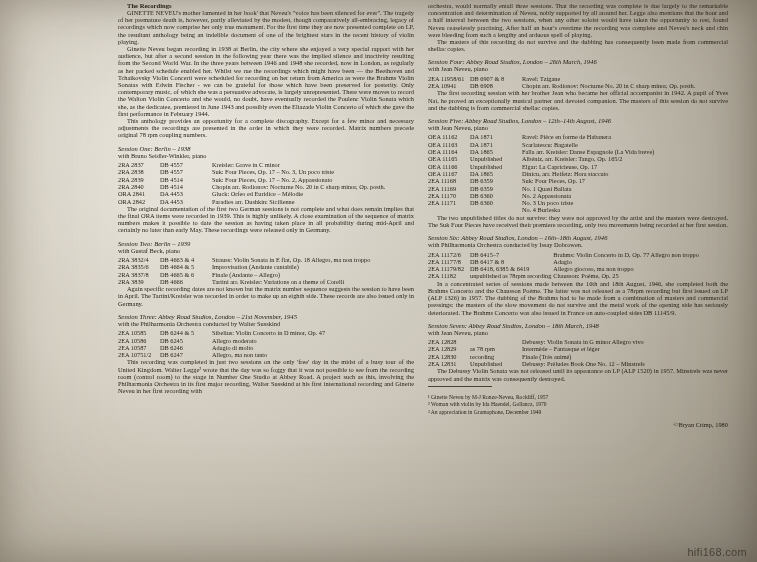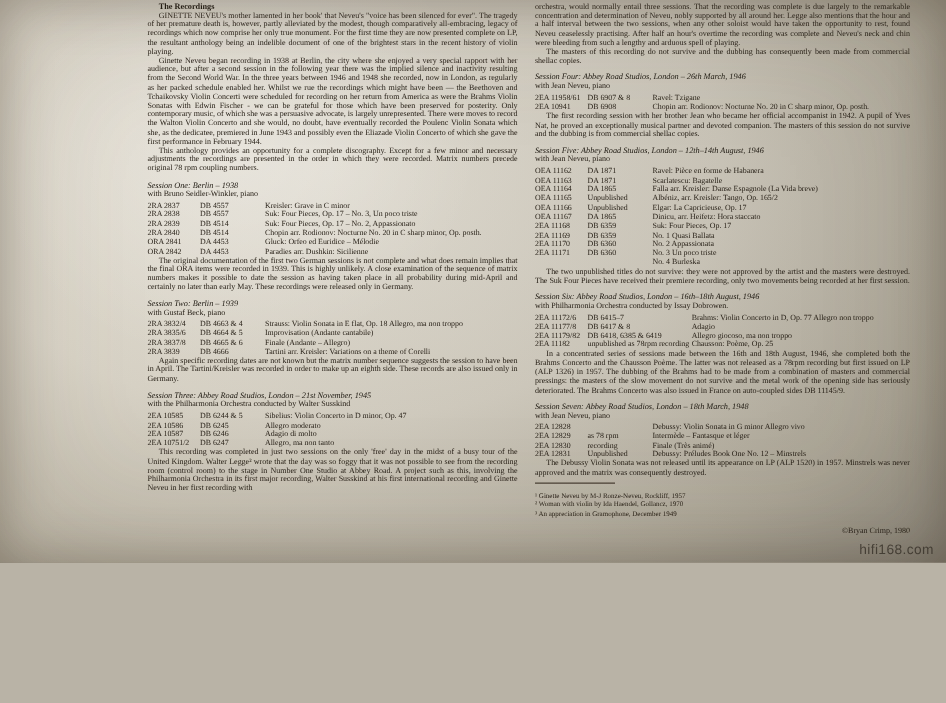--- a/index.html
+++ b/index.html
@@ -2,21 +2,21 @@
 <html><head>
 <meta charset="utf-8">
 <style>
   html,body{margin:0;padding:0;}
   body{
     width:757px;height:562px;overflow:hidden;
     background:#b9b3a6;
     font-family:"Liberation Serif", serif;
   }
   #page{
-    position:relative;width:757px;height:450px;
+    position:relative;width:757px;height:562px;
     background:
       linear-gradient(100deg, rgba(255,255,255,0.10), rgba(0,0,0,0.12)),
       radial-gradient(ellipse at 35% 30%, #e7e2d6 0%, #d9d3c5 45%, #bcb5a4 78%, #9d978a 100%);
     box-sizing:border-box;
   }
   
   #vignette{
     position:absolute;inset:0;pointer-events:none;
     box-shadow: inset 0 0 40px rgba(60,50,35,0.35), inset 0 0 120px rgba(90,80,60,0.18);
   }

